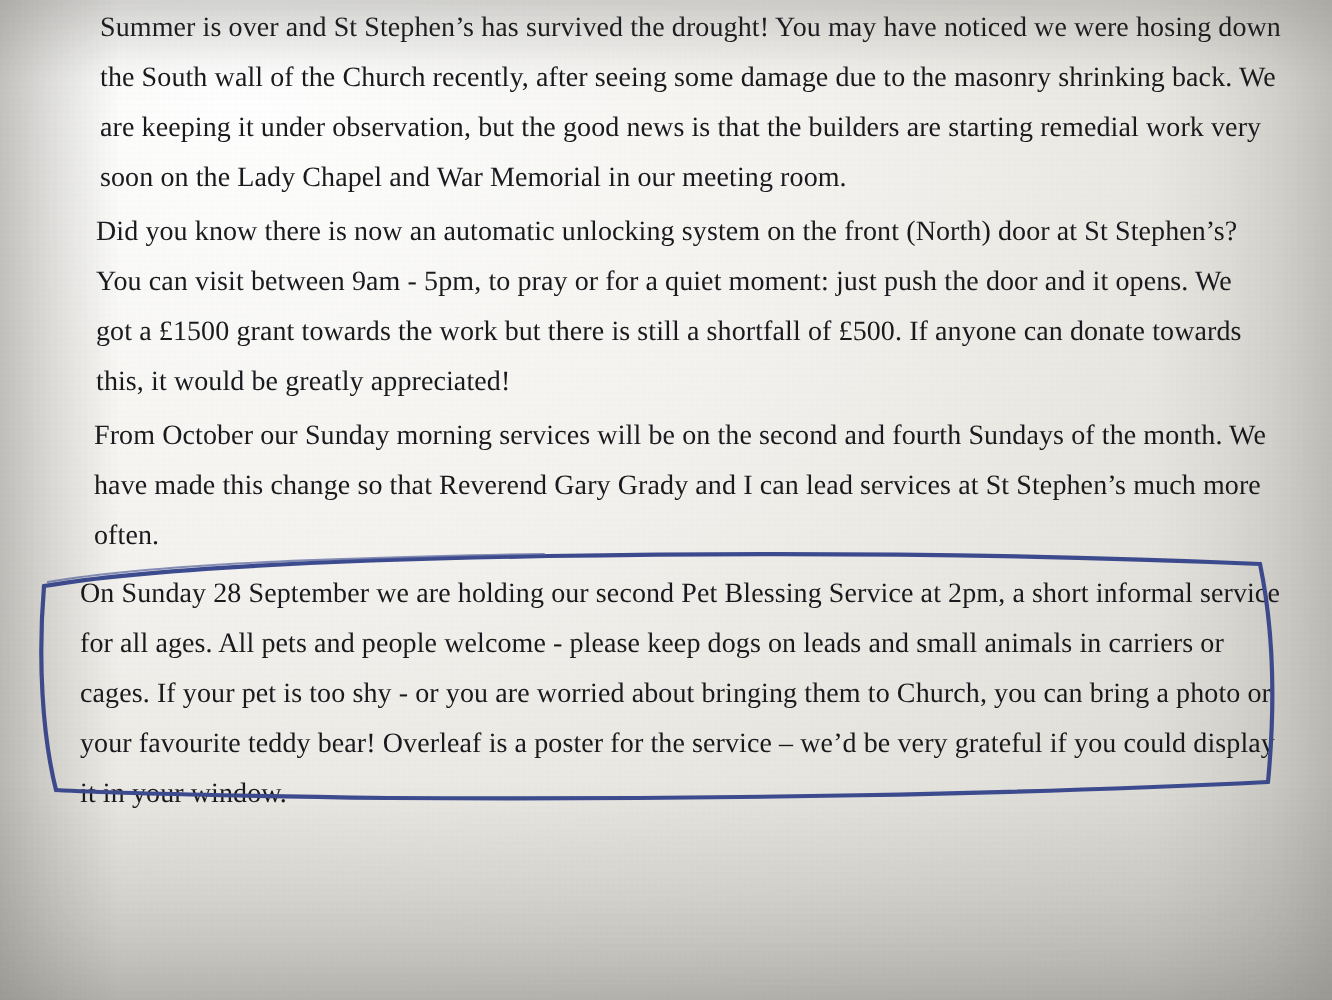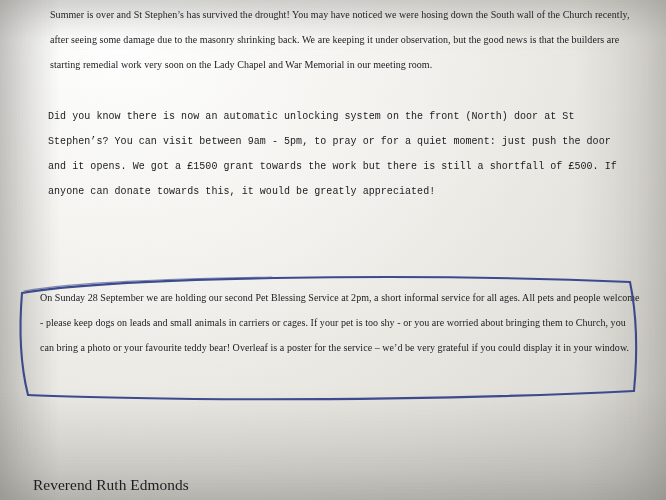--- a/index.html
+++ b/index.html
@@ -53,27 +53,27 @@
   .letter-body {
     position: absolute;
     left: 0; top: 0;
     width: 666px;
     height: 500px;
   }
   p.para {
     position: absolute;
     margin: 0;
     color: #1b1b1f;
-    font-size: 10px;
+    font-size: 14px;
     line-height: 25px;
     letter-spacing: 0.05px;
     text-rendering: optimizeLegibility;
   }
   #para-drought { left: 50px; top: 2px;  width: 600px; }
-  #para-unlocking { left: 48px; top: 104px; width: 580px; font-family: Liberation Mono, monospace; }
+  #para-unlocking { left: 48px; top: 104px; width: 580px; }
   #para-october { left: 47px; top: 206px; width: 600px; }
   #para-pet { left: 40px; top: 285px; width: 600px; }
   #para-wishing { left: 34px; top: 405px; width: 400px; }
   #sign-name { left: 33px; top: 472px; width: 400px; font-size: 15.4px; }
   #sign-email {
     left: 33px; top: 495px; width: 400px;
     font-size: 15px;
     color: #23323f;
   }
 
@@ -116,25 +116,25 @@
   <div class="shade-left"></div>
   <div class="shade-right"></div>
   <div class="shade-bottom"></div>
 
   <div class="letter-body">
 
     <p class="para" id="para-drought">Summer is over and St Stephen’s has survived the drought! You may have noticed we were hosing down the South wall of the Church recently, after seeing some damage due to the masonry shrinking back.  We are keeping it under observation, but the good news is that the builders are starting remedial work very soon on the Lady Chapel and War Memorial in our meeting room.</p>
 
     <p class="para" id="para-unlocking">Did you know there is now an automatic unlocking system on the front (North) door at St Stephen’s? You can visit between 9am - 5pm, to pray or for a quiet moment: just push the door and it opens. We got a £1500 grant towards the work but there is still a shortfall of £500.  If anyone can donate towards this, it would be greatly appreciated!</p>
 
+    <p class="para" id="para-october">From October our Sunday morning services will be on the second and fourth Sundays of the month.  We have made this change so that Reverend Gary Grady and I can lead services at St Stephen’s much more often.</p>
 
     <p class="para" id="para-pet">On Sunday 28 September we are holding our second Pet Blessing Service at 2pm, a short informal service for all ages.  All pets and people welcome - please keep dogs on leads and small animals in carriers or cages.  If your pet is too shy - or you are worried about bringing them to Church, you can bring a photo or your favourite teddy bear! Overleaf is a poster for the service – we’d be very grateful if you could display it in your window.</p>
 
 
-    <p class="para" id="sign-name">Reverend Ruth Edmonds</p>
 
     <p class="para" id="sign-email">ist.stephen.tiddl@gmail.com</p>
   </div>
 
   <div class="handbox">
     <svg width="632" height="132" viewBox="0 0 632 132" fill="none">
       <path d="M8 22 C 60 13, 150 9, 260 7 C 380 5, 500 6, 616 11" stroke="#3d4b8f" stroke-width="2.1" stroke-linecap="round" fill="none"></path>
       <path d="M616 11 C 622 40, 624 78, 620 120" stroke="#3d4b8f" stroke-width="2.1" stroke-linecap="round" fill="none"></path>
       <path d="M620 120 C 500 126, 340 129, 180 128 C 110 127, 50 126, 14 124" stroke="#3d4b8f" stroke-width="2.1" stroke-linecap="round" fill="none"></path>
       <path d="M14 124 C 7 96, 5 58, 8 22" stroke="#3d4b8f" stroke-width="2.1" stroke-linecap="round" fill="none"></path>

